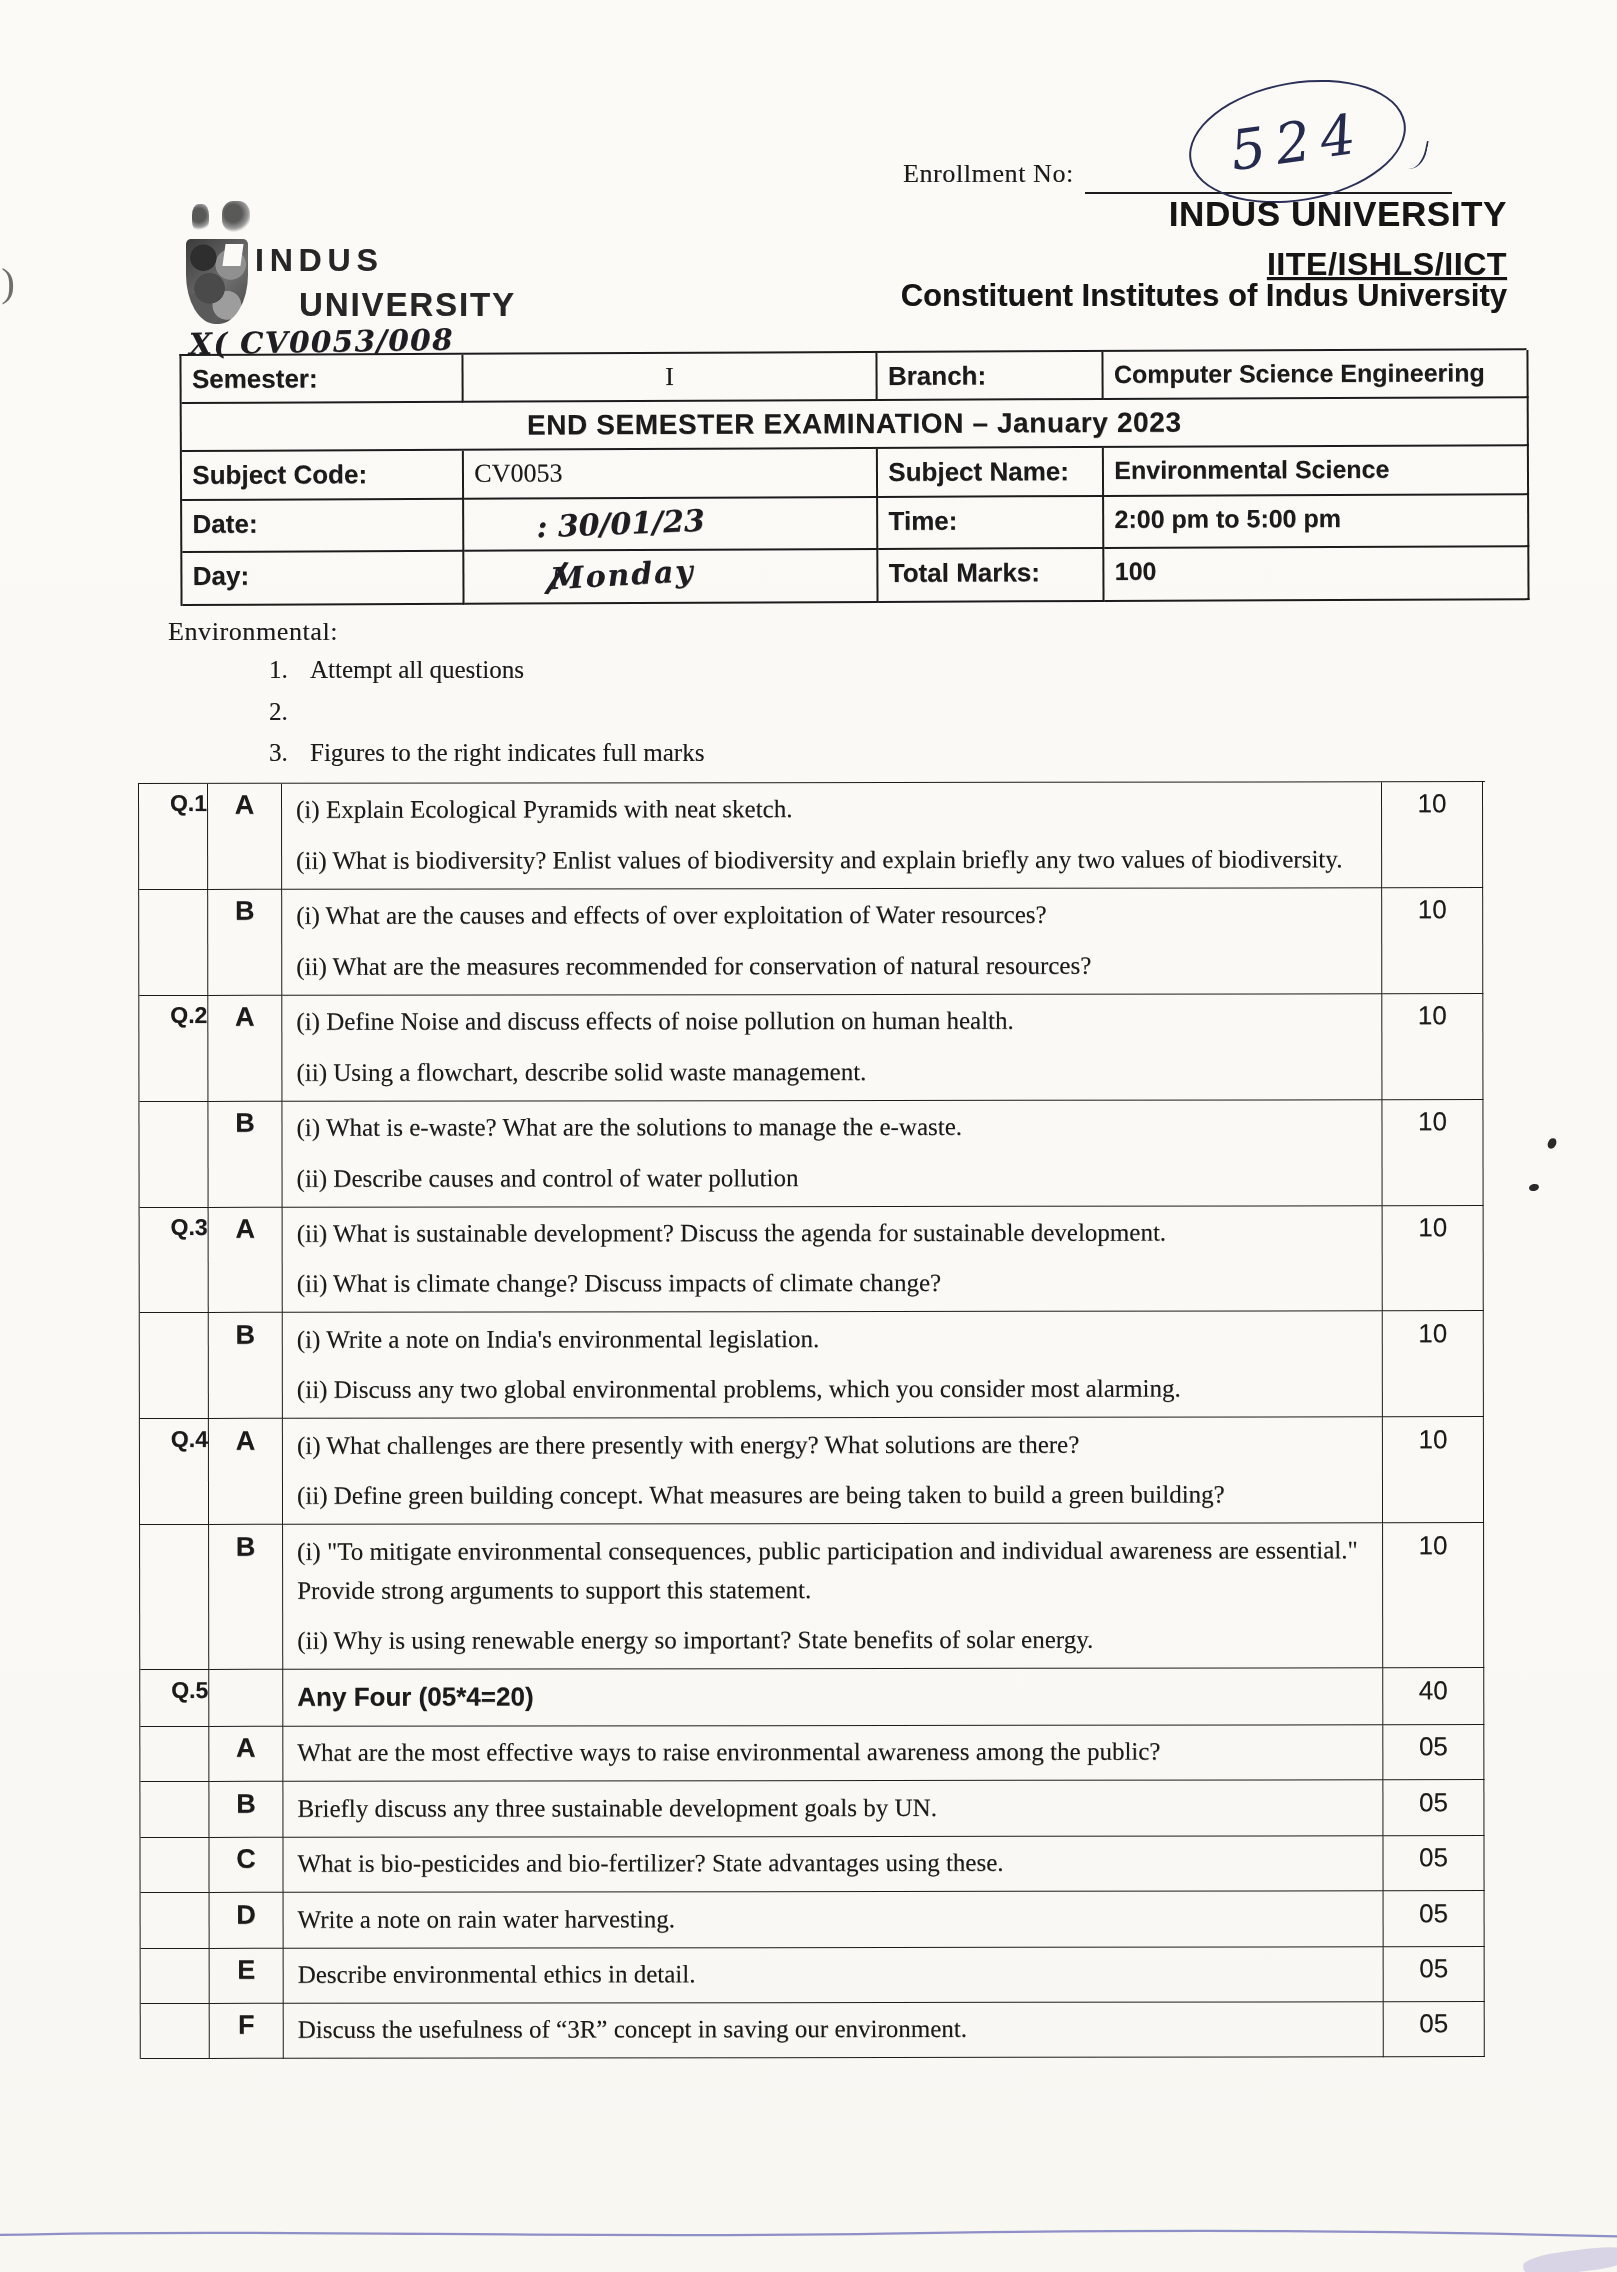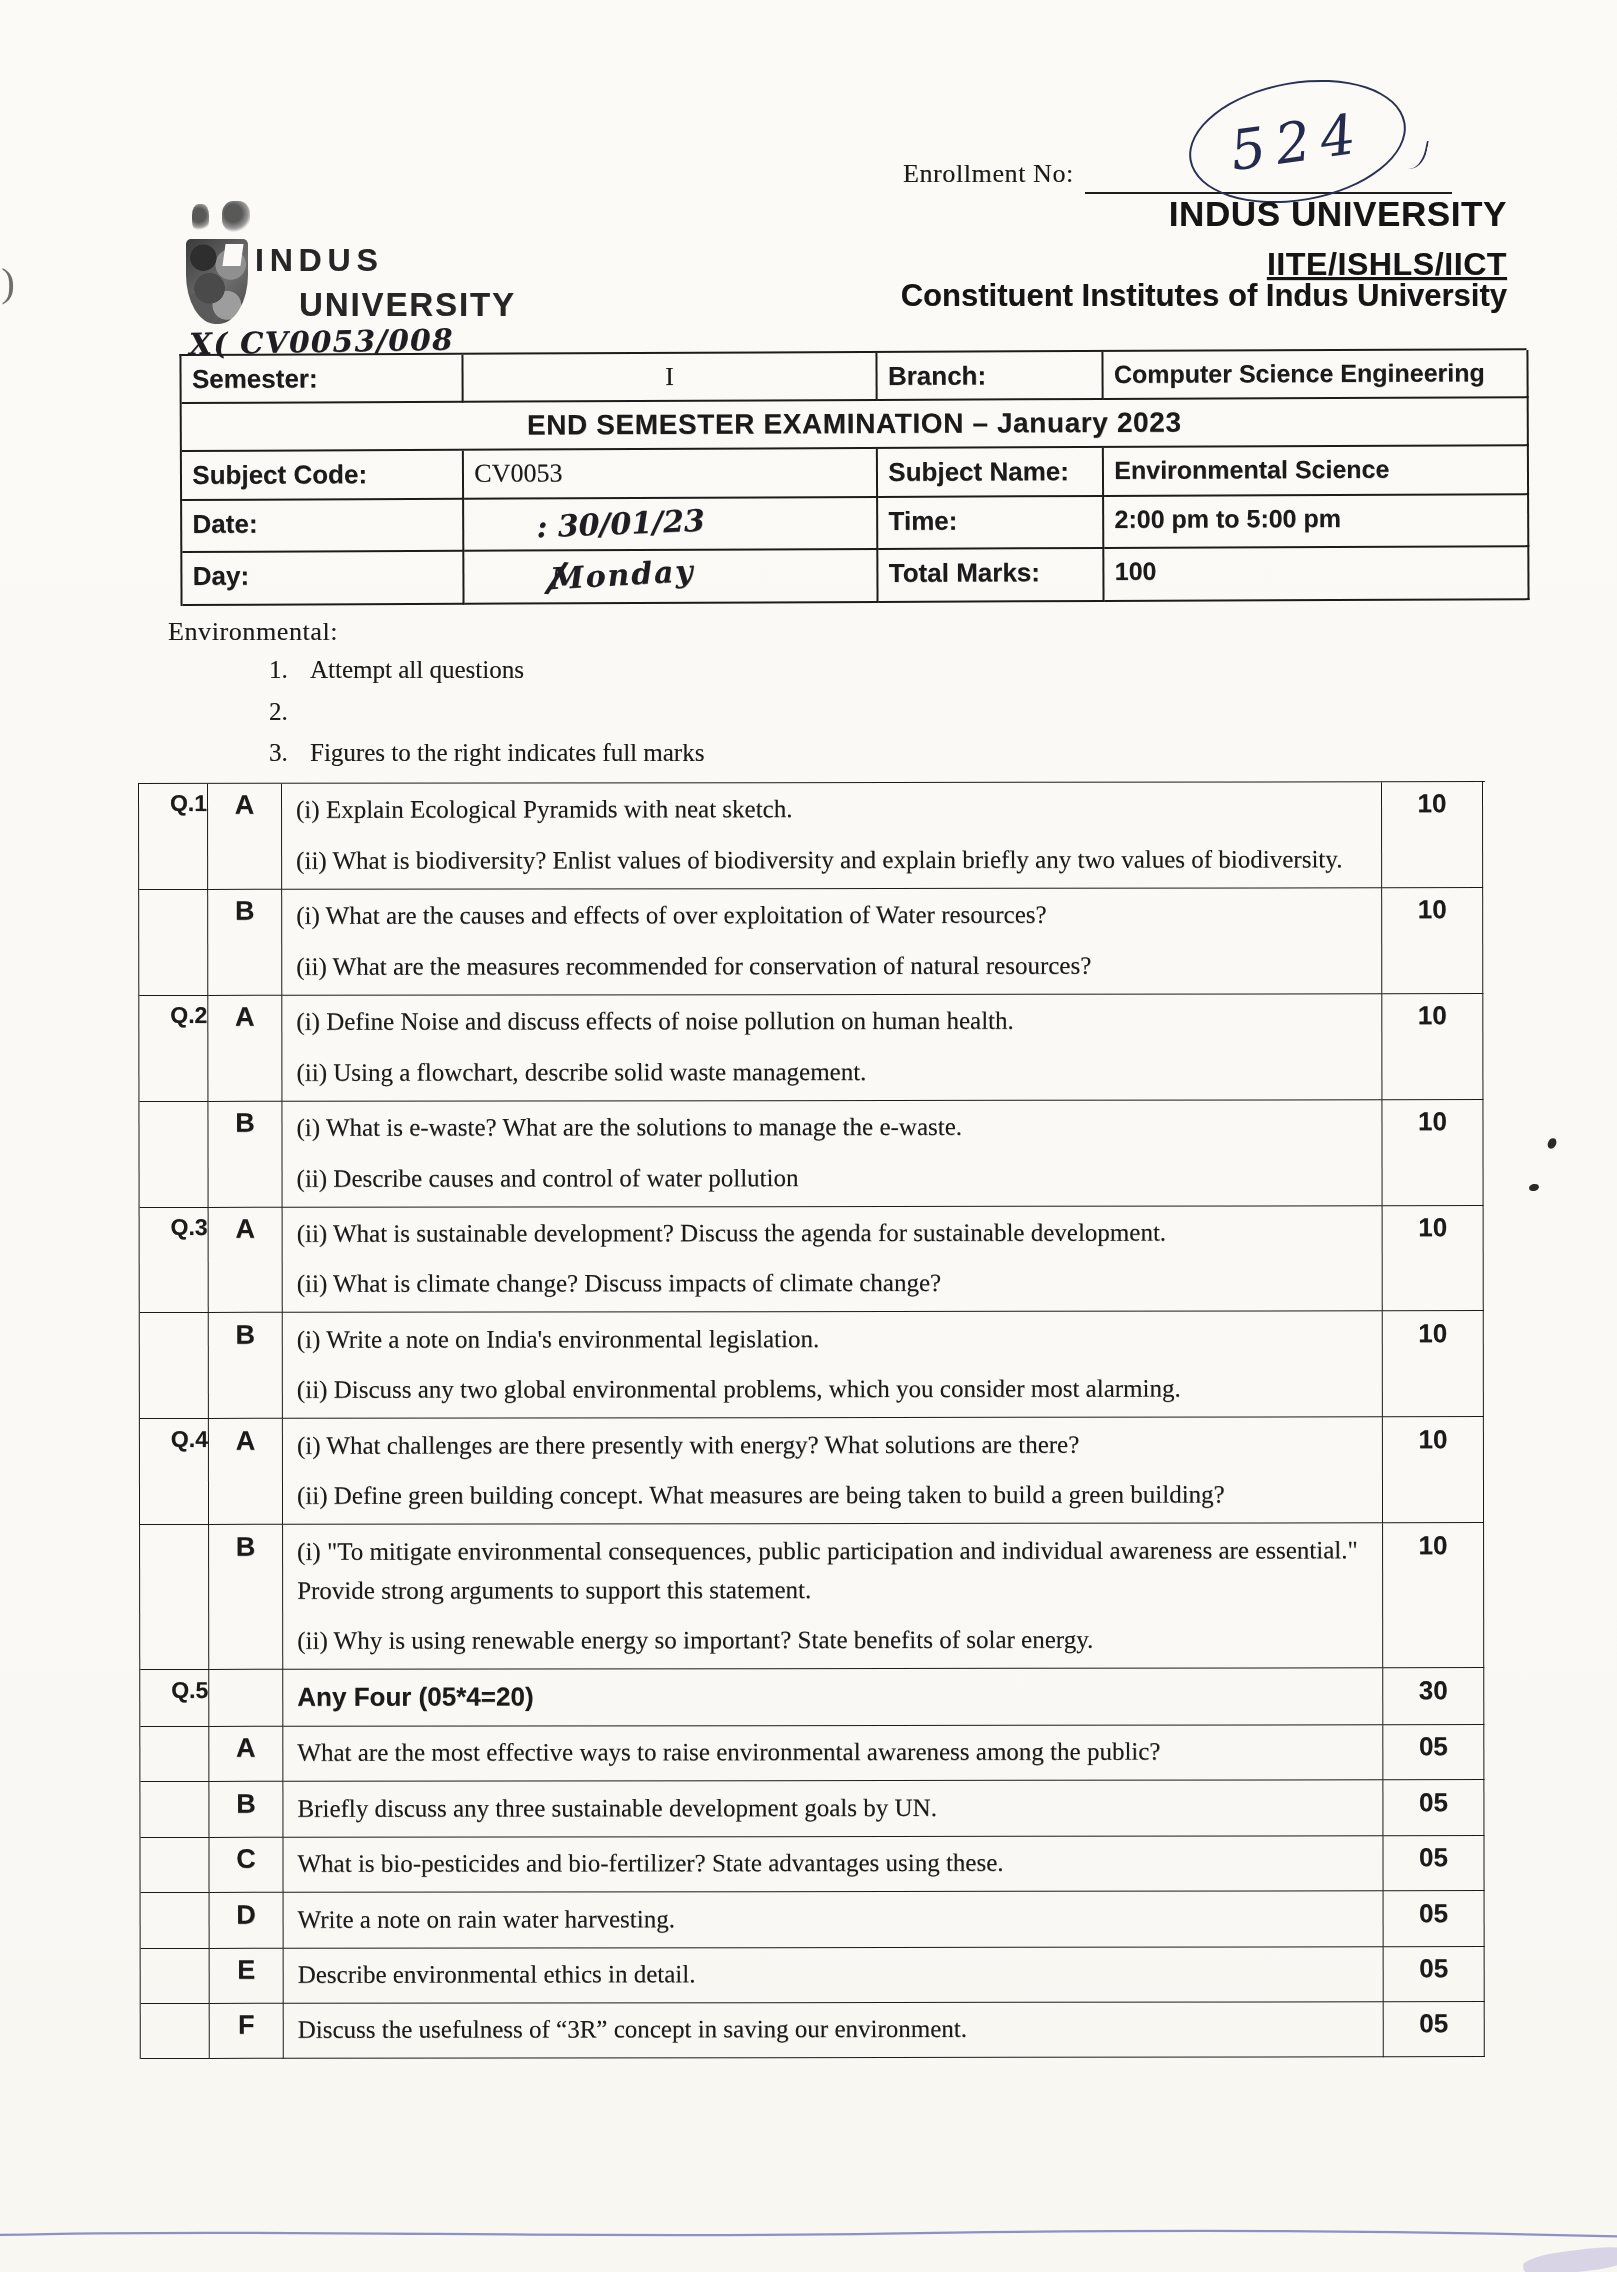--- a/index.html
+++ b/index.html
@@ -84,21 +84,21 @@
     transform:rotate(-0.08deg);transform-origin:left top;
     box-sizing:border-box;
   }
   .qc{border-right:1.9px solid #1b1b1b;border-bottom:1.9px solid #1b1b1b;box-sizing:border-box;}
   .qc-no{font-family:"Liberation Sans",sans-serif;font-weight:bold;font-size:23px;padding:6.4px 0 0 9px;text-align:right;}
   .qc-sub{font-family:"Liberation Sans",sans-serif;font-weight:bold;font-size:27px;padding:6.4px 0 0 0;text-align:center;}
   .qc-text{padding:6.4px 11.5px 9px 14px;}
   .qc-text p{margin:0 0 11.5px 0;font-size:25px;line-height:1.56;}
   .qc-text p:last-child{margin-bottom:0;}
   .qc-text.qhead p{font-family:"Liberation Sans",sans-serif;font-weight:bold;font-size:26px;}
-  .qc-marks{font-family:"Liberation Sans",sans-serif;font-weight:bold;font-size:26px;text-align:center;padding-top:6.4px;}
+  .qc-marks{font-family:"Liberation Sans",sans-serif;font-weight:normal;font-size:26px;text-align:center;padding-top:6.4px;}
   
   .ink-speck{position:absolute;background:#2a2a2a;border-radius:50%;text-shadow:none;}
   .speck1{left:1548px;top:1138px;width:8.3px;height:11px;transform:rotate(28deg);}
   .speck2{left:1529px;top:1184px;width:10.3px;height:7px;transform:rotate(-12deg);}
   .scan-bottom-line{position:absolute;left:0;top:2226px;width:1617px;height:15.4px;text-shadow:none;}
   .corner-streak{position:absolute;right:-15.4px;bottom:1.3px;width:109px;height:22px;background:#b4a9d4;opacity:.45;transform:rotate(-7deg);border-radius:40%;}
 </style>
 </head>
 <body>
 
@@ -229,21 +229,21 @@
       <p>(i) "To mitigate environmental consequences, public participation and individual awareness are essential." Provide strong arguments to support this statement.</p>
       <p>(ii) Why is using renewable energy so important? State benefits of solar energy.</p>
     </div>
     <div class="qc qc-marks">10</div>
 
     <div class="qc qc-no">Q.5</div>
     <div class="qc qc-sub"></div>
     <div class="qc qc-text qhead">
       <p>Any Four (05*4=20)</p>
     </div>
-    <div class="qc qc-marks">30</div>
+    <div class="qc qc-marks">40</div>
 
     <div class="qc qc-no"></div>
     <div class="qc qc-sub">A</div>
     <div class="qc qc-text">
       <p>What are the most effective ways to raise environmental awareness among the public?</p>
     </div>
     <div class="qc qc-marks">05</div>
 
     <div class="qc qc-no"></div>
     <div class="qc qc-sub">B</div>

